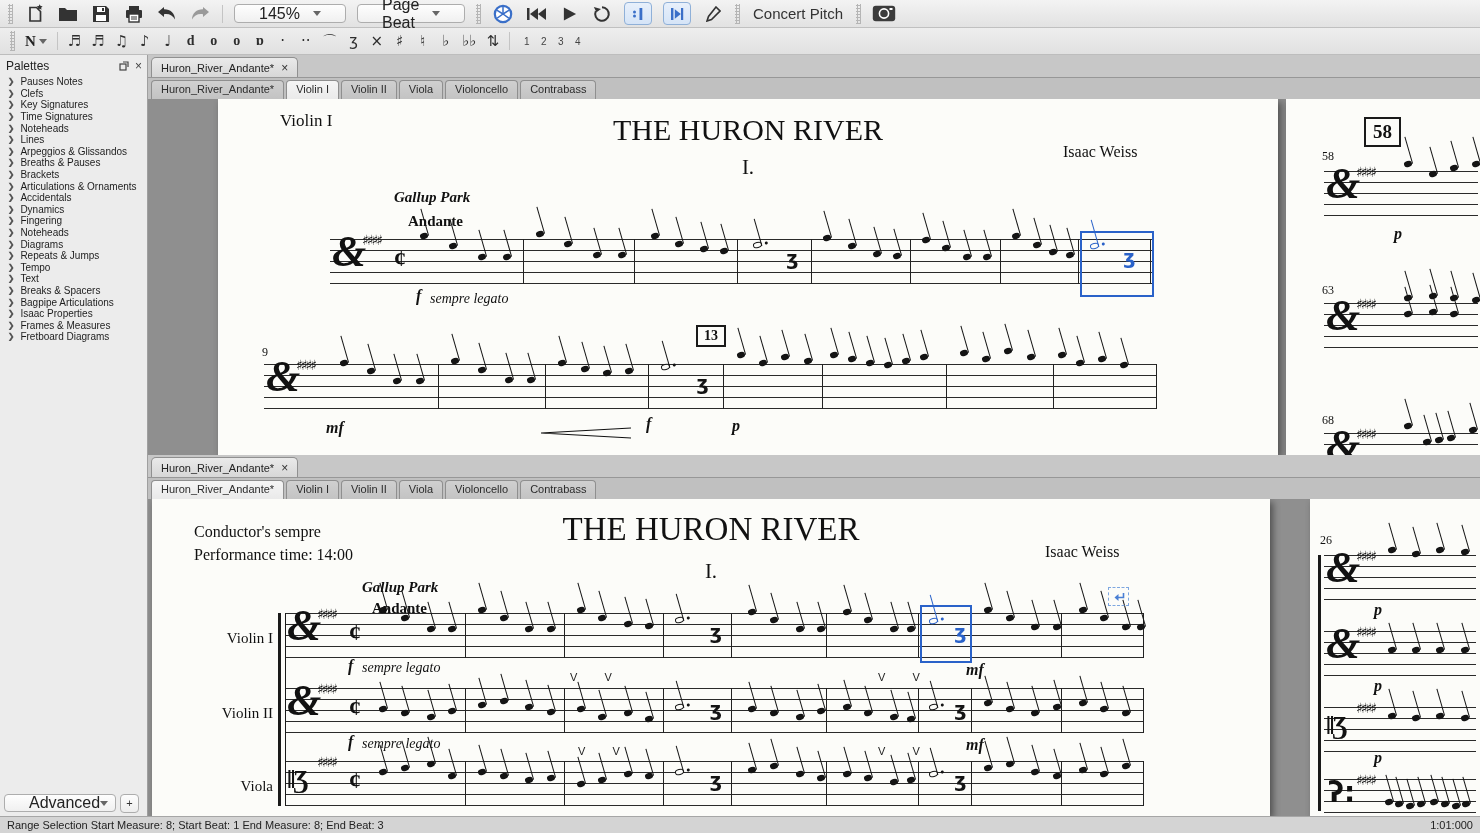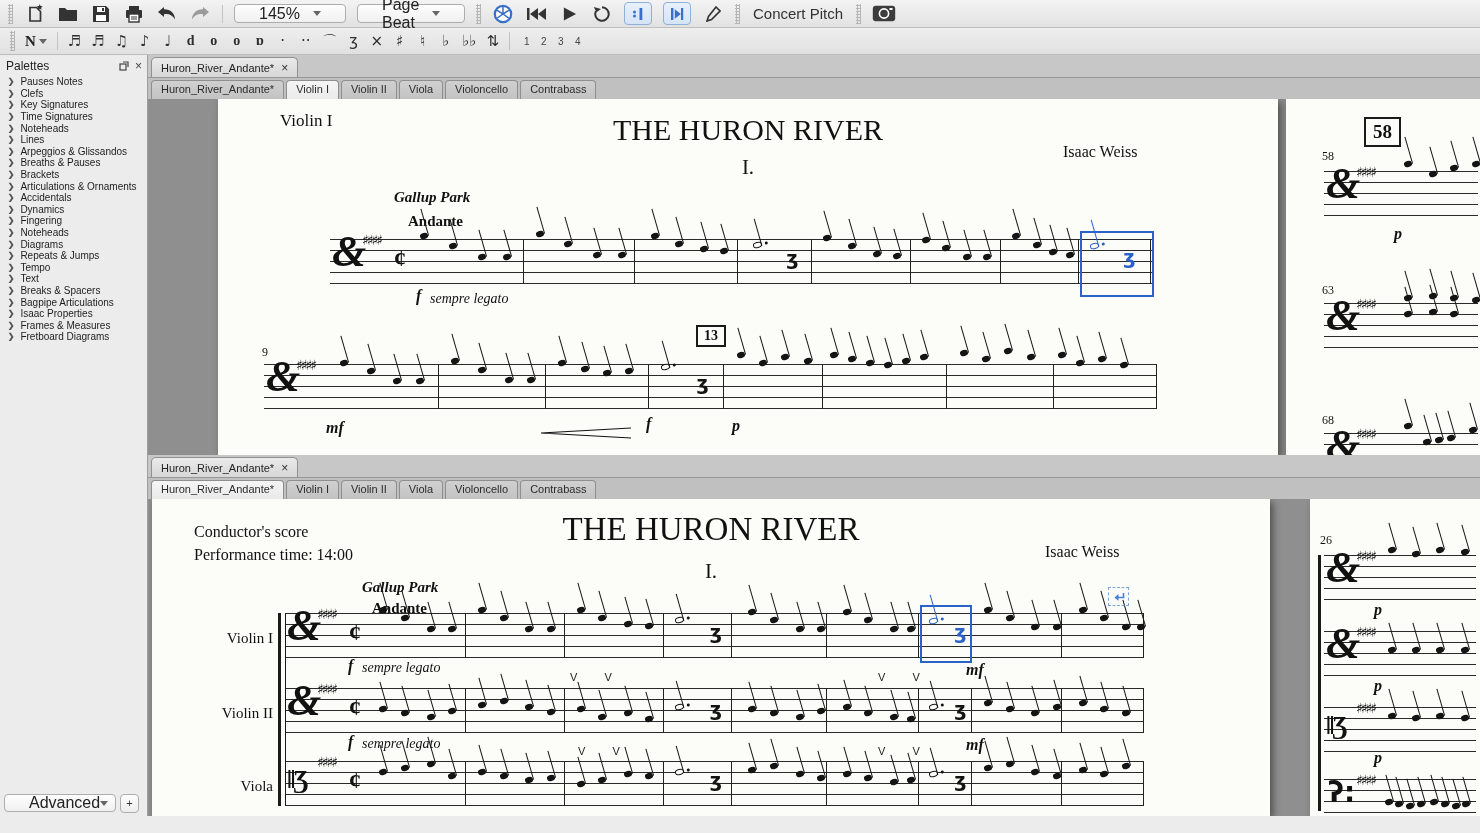--- a/index.html
+++ b/index.html
@@ -678,21 +678,21 @@
                 <i class="note h dot" style="left: 75%; top: 10px;"></i>
                 <span class="rest" style="left: 78%; top: 10px;">ʒ</span>
                 <i class="note" style="left: 81.5%; top: 4px;"></i>
                 <i class="note" style="left: 84%; top: 0px;"></i>
                 <i class="note" style="left: 87%; top: 8px;"></i>
                 <i class="note" style="left: 89.5%; top: 12px;"></i>
                 <i class="note" style="left: 92.5%; top: 6px;"></i>
                 <i class="note" style="left: 95%; top: 10px;"></i>
                 <i class="note" style="left: 97.5%; top: 2px;"></i>
               </div>
-              <div class="lbl frame-text" style="left: 42px; top: 24px;">Conductor's score</div>
+              <div class="lbl frame-text" style="left: 42px; top: 24px;">Conductor's sempre</div>
               <div class="lbl frame-text" style="left: 42px; top: 47px;">Performance time: 14:00</div>
               <div class="lbl title title2" style="left: 0px; top: 12px;">THE HURON RIVER</div>
               <div class="lbl movement" style="left: 0px; top: 60px;">I.</div>
               <div class="lbl composer" style="left: 893px; top: 44px;">Isaac Weiss</div>
               <div class="lbl place" style="left: 210px; top: 80px;">Gallup Park</div>
               <div class="lbl tempo" style="left: 220px; top: 101px;">Andante</div>
               <div class="lbl inst" style="left: 36px; top: 131px;">Violin I</div>
               <div class="lbl inst" style="left: 36px; top: 206px;">Violin II</div>
               <div class="lbl inst" style="left: 36px; top: 279px;">Viola</div>
               <div class="lbl dyn" style="left: 196px; top: 158px;">f</div>
@@ -761,14 +761,18 @@
               <div class="lbl dyn" style="left: 64px; top: 178px;">p</div>
               <div class="lbl dyn" style="left: 64px; top: 250px;">p</div>
               <div class="vline" style="left: 8px; top: 56px; width: 3px; height: 256px; position: absolute;"></div>
             </div>
         </div>
       </div>
 
     </div>
   </div>
 
+  <div id="statusbar">
+    <span>Range Selection Start Measure: 8; Start Beat: 1 End Measure: 8; End Beat: 3</span>
+    <span>1:01:000</span>
+  </div>
 
 </div>
 
 </body></html>

